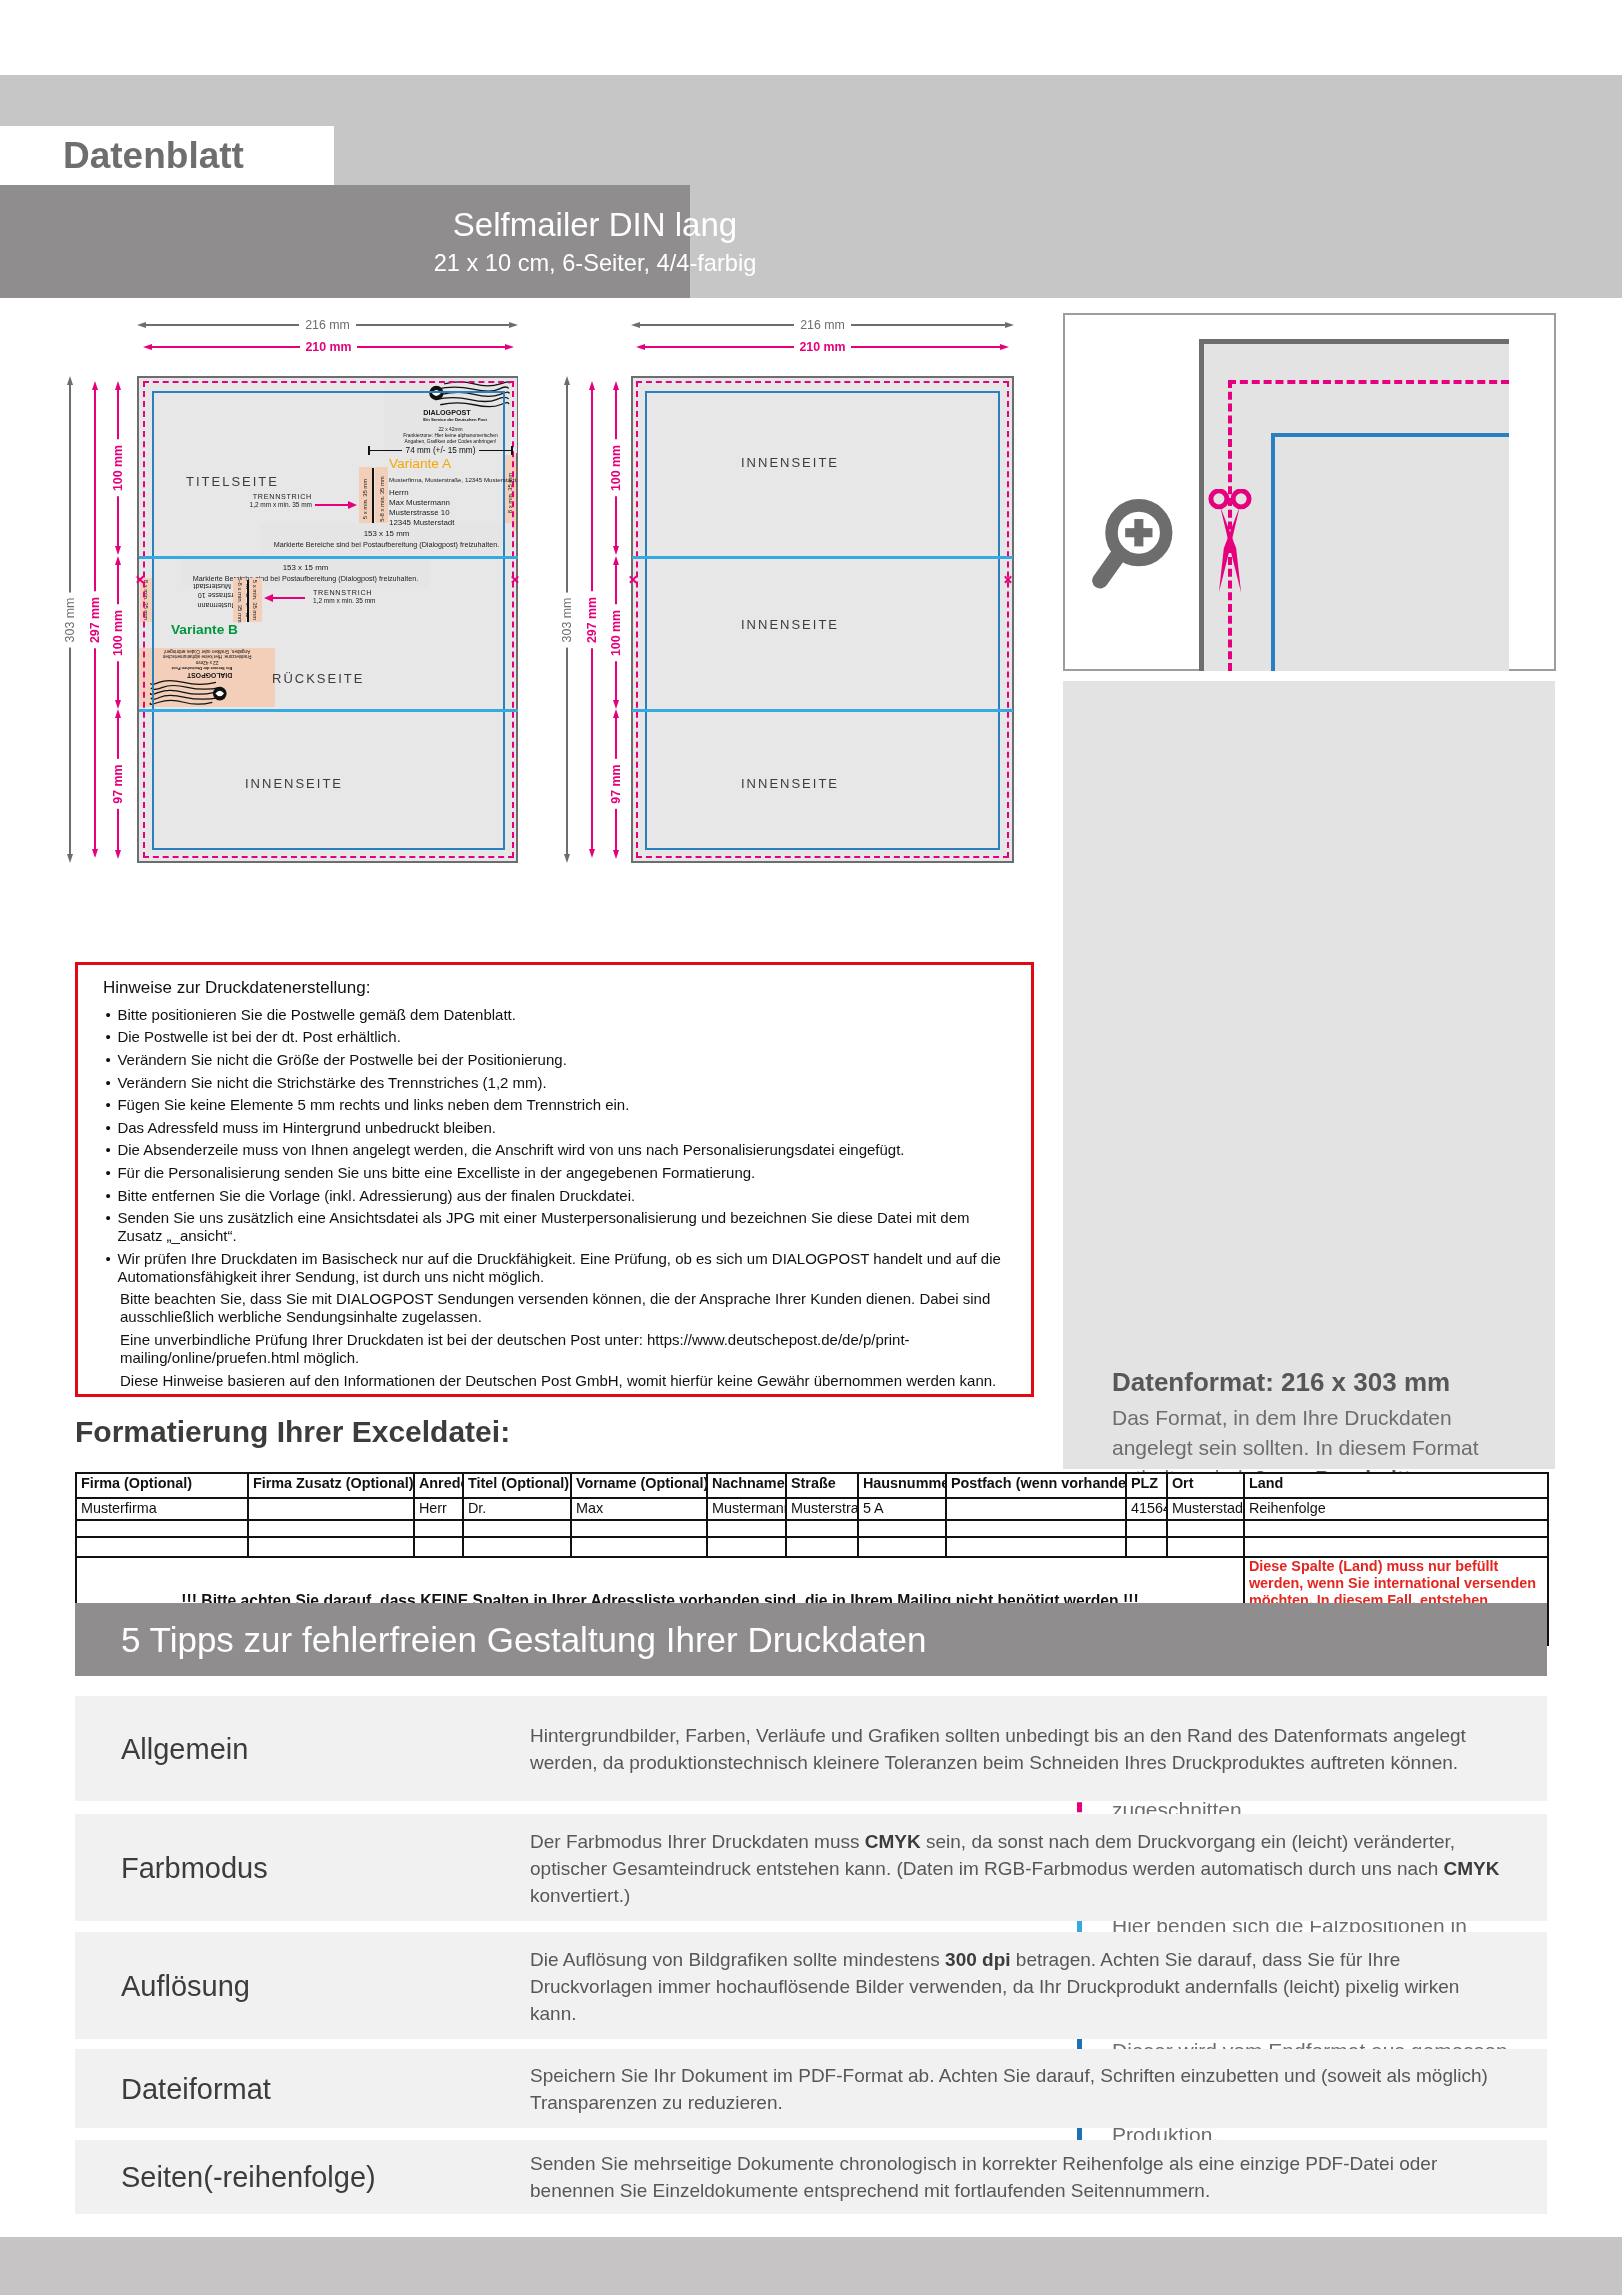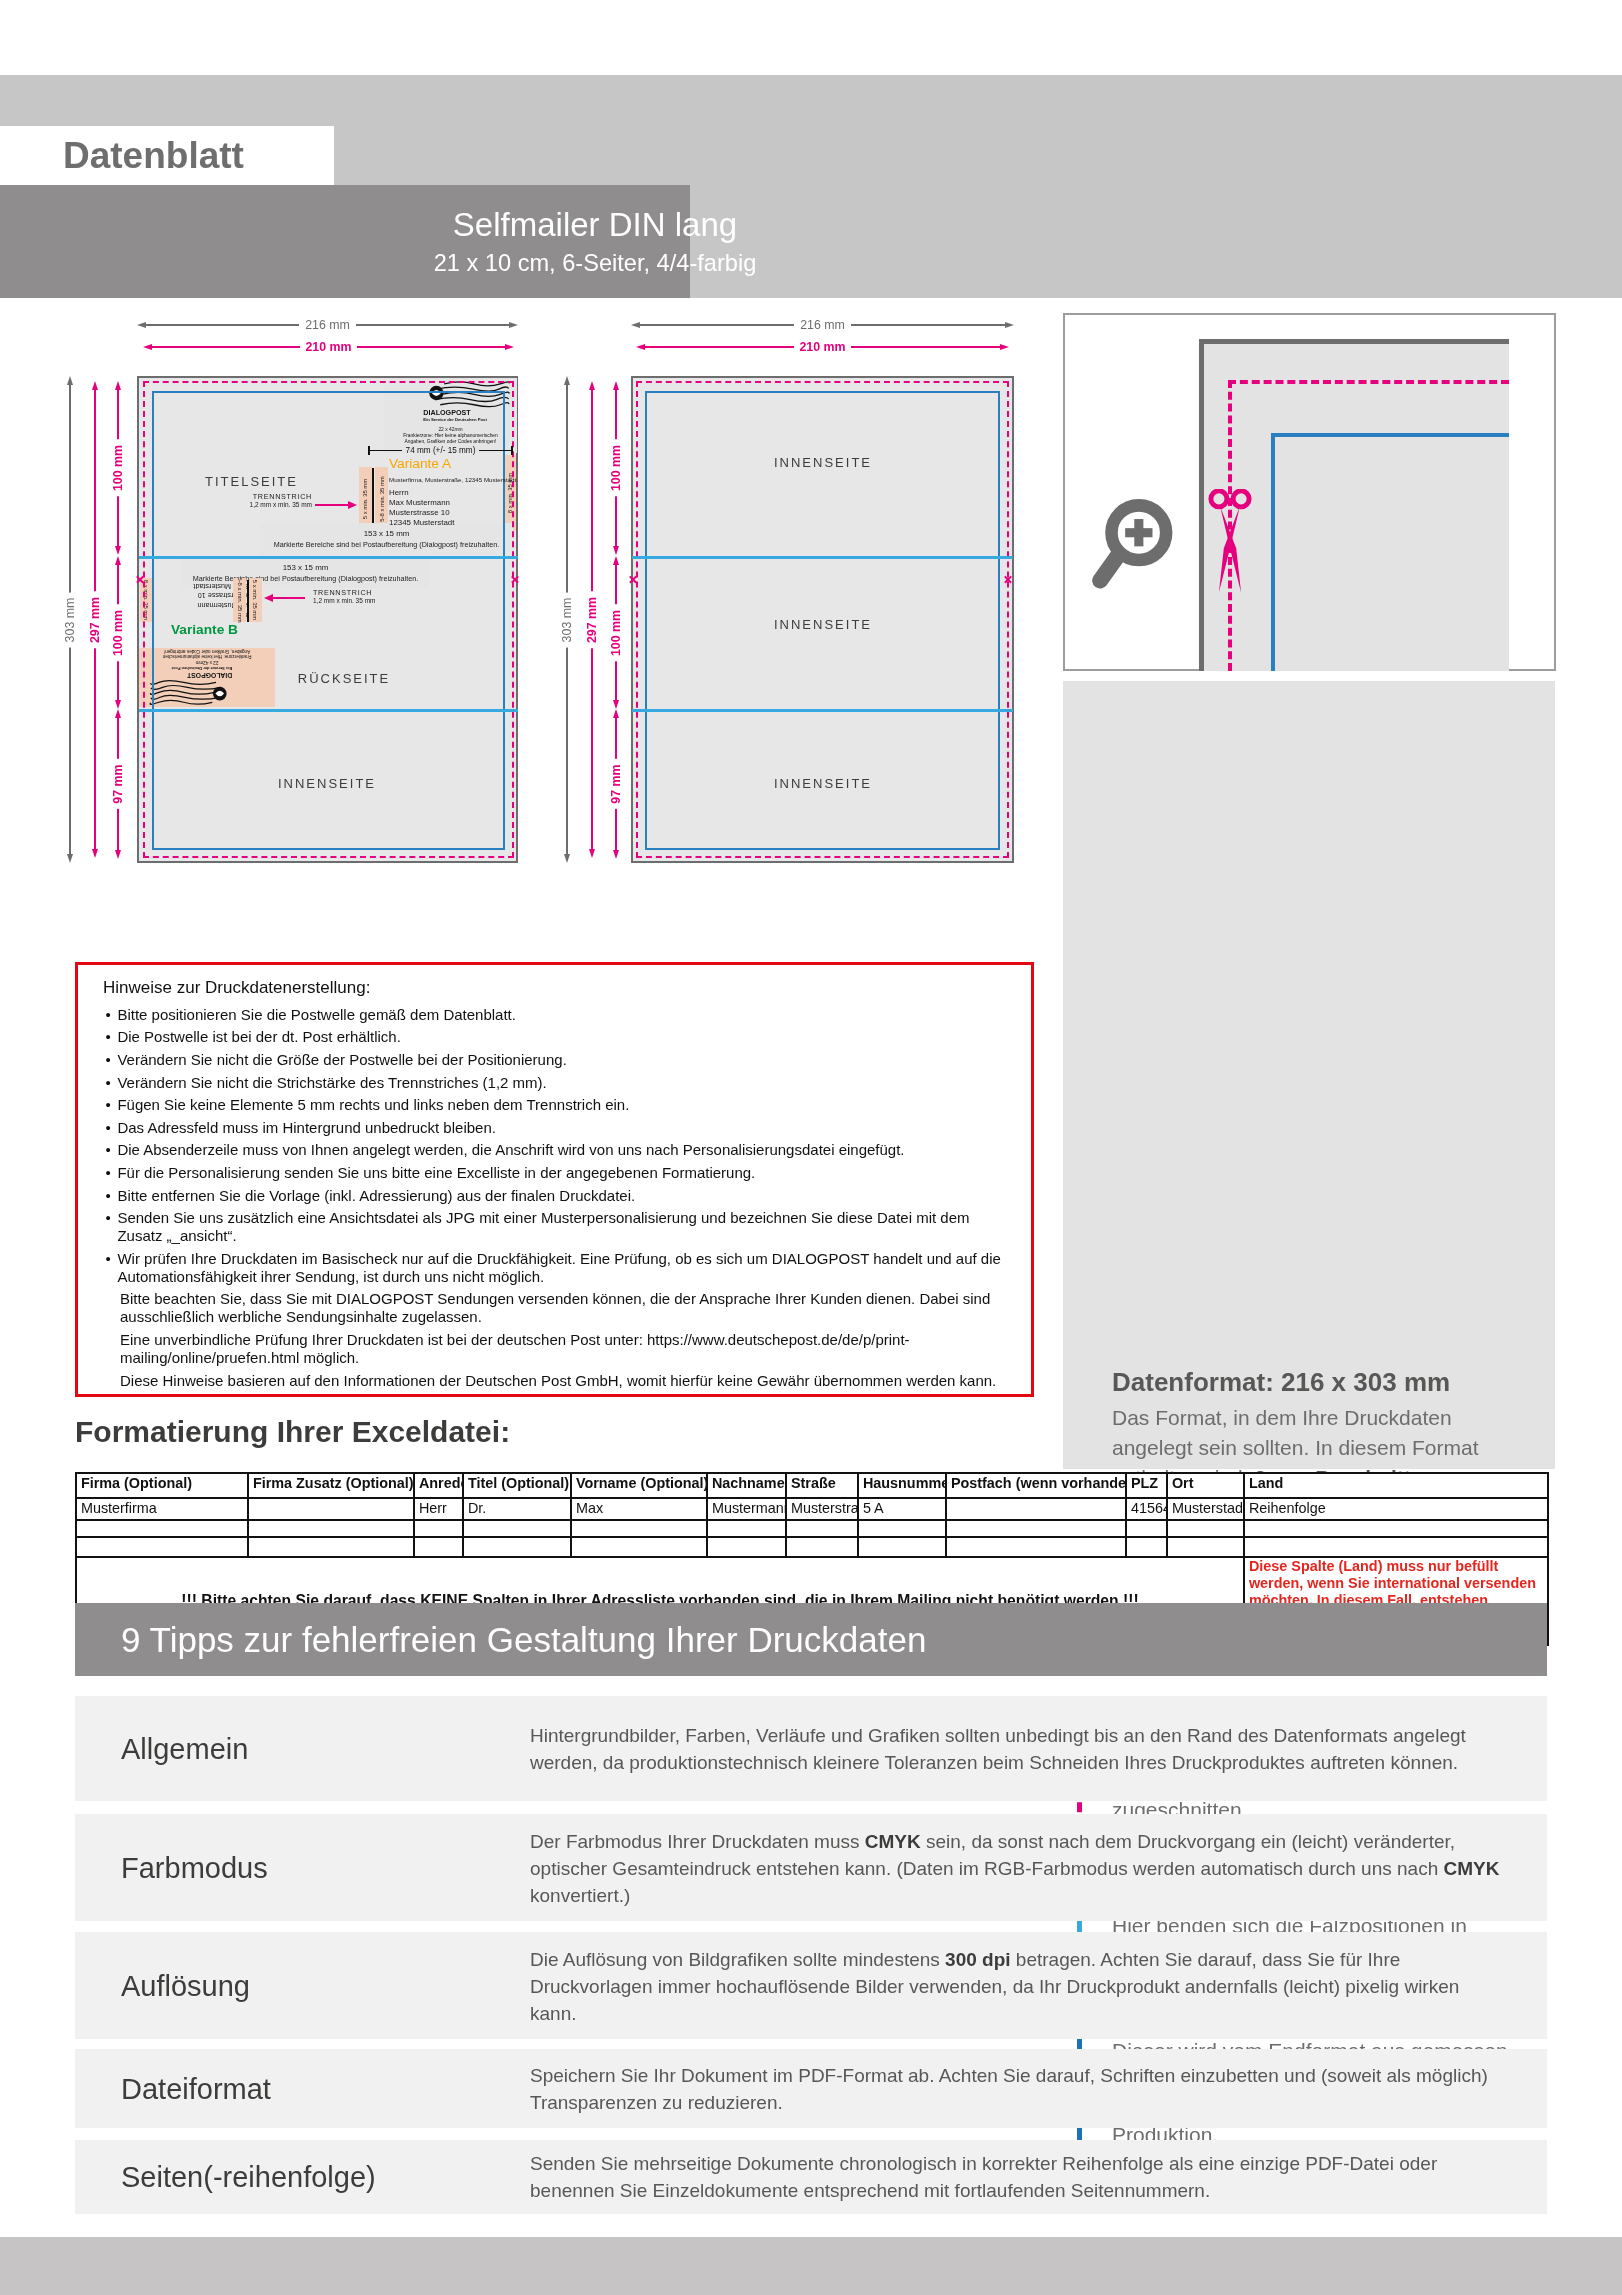--- a/index.html
+++ b/index.html
@@ -37,21 +37,21 @@
   .fold{position:absolute;height:2.6px;background:#36a9e1}
   .zone{position:absolute;background:#e5e5e5}
   .zband{display:flex;flex-direction:column;align-items:center;justify-content:center;text-align:center}
   .zband .z1{font-size:7.9px;color:#1a1a1a}
   .zband .z2{font-size:7.2px;color:#1a1a1a;margin-top:2px}
   .strip{position:absolute;background:#f3cfba;display:flex;align-items:center;justify-content:center}
   .strip span{white-space:nowrap;font-size:5.9px;color:#1a1a1a}
   .rccw span{transform:rotate(-90deg)}
   .rcw span{transform:rotate(90deg)}
   .divline{position:absolute;width:2px;background:#111}
-  .pglabel{position:absolute;font-size:13px;letter-spacing:2px;color:#3c3c3b;text-align:center}
+  .pglabel{position:absolute;font-size:13px;letter-spacing:2px;color:#3c3c3b;text-align:left}
   .var-a{position:absolute;font-size:13.7px;font-weight:normal;color:#f7a600}
   .var-b{position:absolute;font-size:13.7px;font-weight:bold;color:#009640}
   .sender{position:absolute;font-size:6.2px;color:#1a1a1a}
   .addr{position:absolute;font-size:7.9px;line-height:10px;color:#1a1a1a}
   .addr-rot{position:absolute;font-size:7.2px;line-height:9.8px;color:#1a1a1a;transform:rotate(180deg)}
   .tlab{position:absolute;color:#1a1a1a}
   .tlab .t1{font-size:7.2px;letter-spacing:0.7px}
   .tlab .t2{font-size:6.5px}
   .ptr{position:absolute;display:flex;align-items:center}
   .ptr .pl{flex:1;height:2.6px;background:#e6007e}
@@ -484,21 +484,21 @@
           <td></td>
     </tr>
     <tr style="height:71px">
       <td class="warn" colspan="11">!!! Bitte achten Sie darauf, dass KEINE Spalten in Ihrer Adressliste vorhanden sind, die in Ihrem Mailing nicht benötigt werden !!!</td>
       <td class="landnote">Diese Spalte (Land) muss nur befüllt werden, wenn Sie international versenden möchten. In diesem Fall, entstehen Zusatzkosten. Diese werden nachberechnet.</td>
     </tr>
   </tbody>
     </table>
 </div>
 
-<div class="tips-banner">9 Tipps zur fehlerfreien Gestaltung Ihrer Druckdaten</div>
+<div class="tips-banner">5 Tipps zur fehlerfreien Gestaltung Ihrer Druckdaten</div>
 
 <div class="tip-row" style="top:1696px;height:105px">
   <div class="tip-label">Allgemein</div>
   <div class="tip-body"><span>Hintergrundbilder, Farben, Verläufe und Grafiken sollten unbedingt bis an den Rand des Datenformats angelegt werden, da produktionstechnisch kleinere Toleranzen beim Schneiden Ihres Druckproduktes auftreten können.</span><b></b><span></span><b></b><span></span></div>
 </div>
 <div class="tip-row" style="top:1814px;height:107px">
   <div class="tip-label">Farbmodus</div>
   <div class="tip-body"><span>Der Farbmodus Ihrer Druckdaten muss </span><b>CMYK</b><span> sein, da sonst nach dem Druckvorgang ein (leicht) veränderter, optischer Gesamteindruck entstehen kann. (Daten im RGB-Farbmodus werden automatisch durch uns nach </span><b>CMYK</b><span> konvertiert.)</span></div>
 </div>
 <div class="tip-row" style="top:1932px;height:107px">

